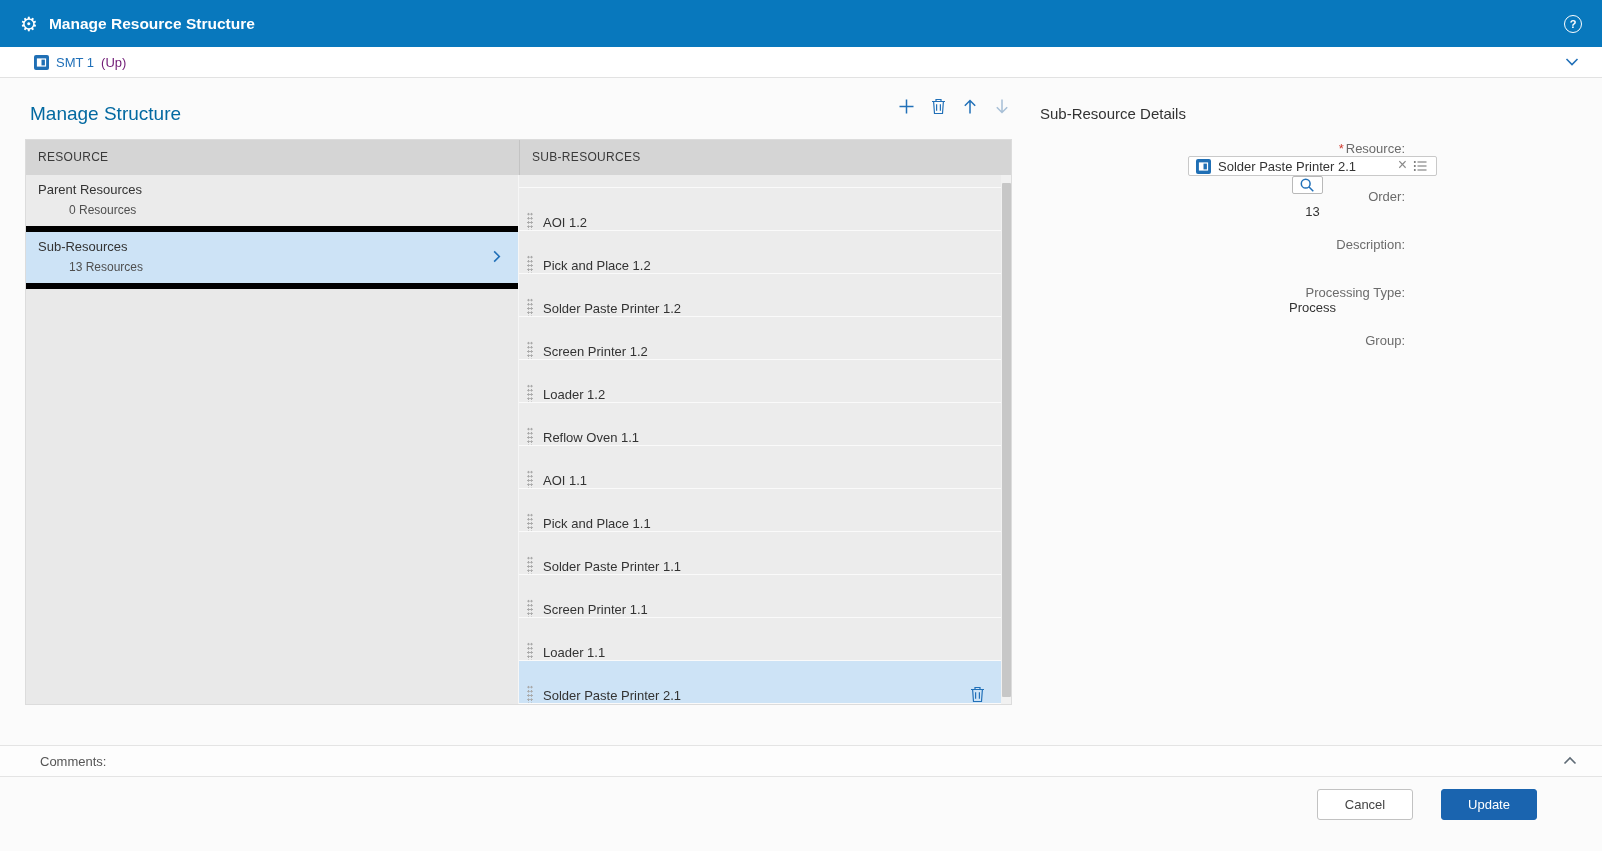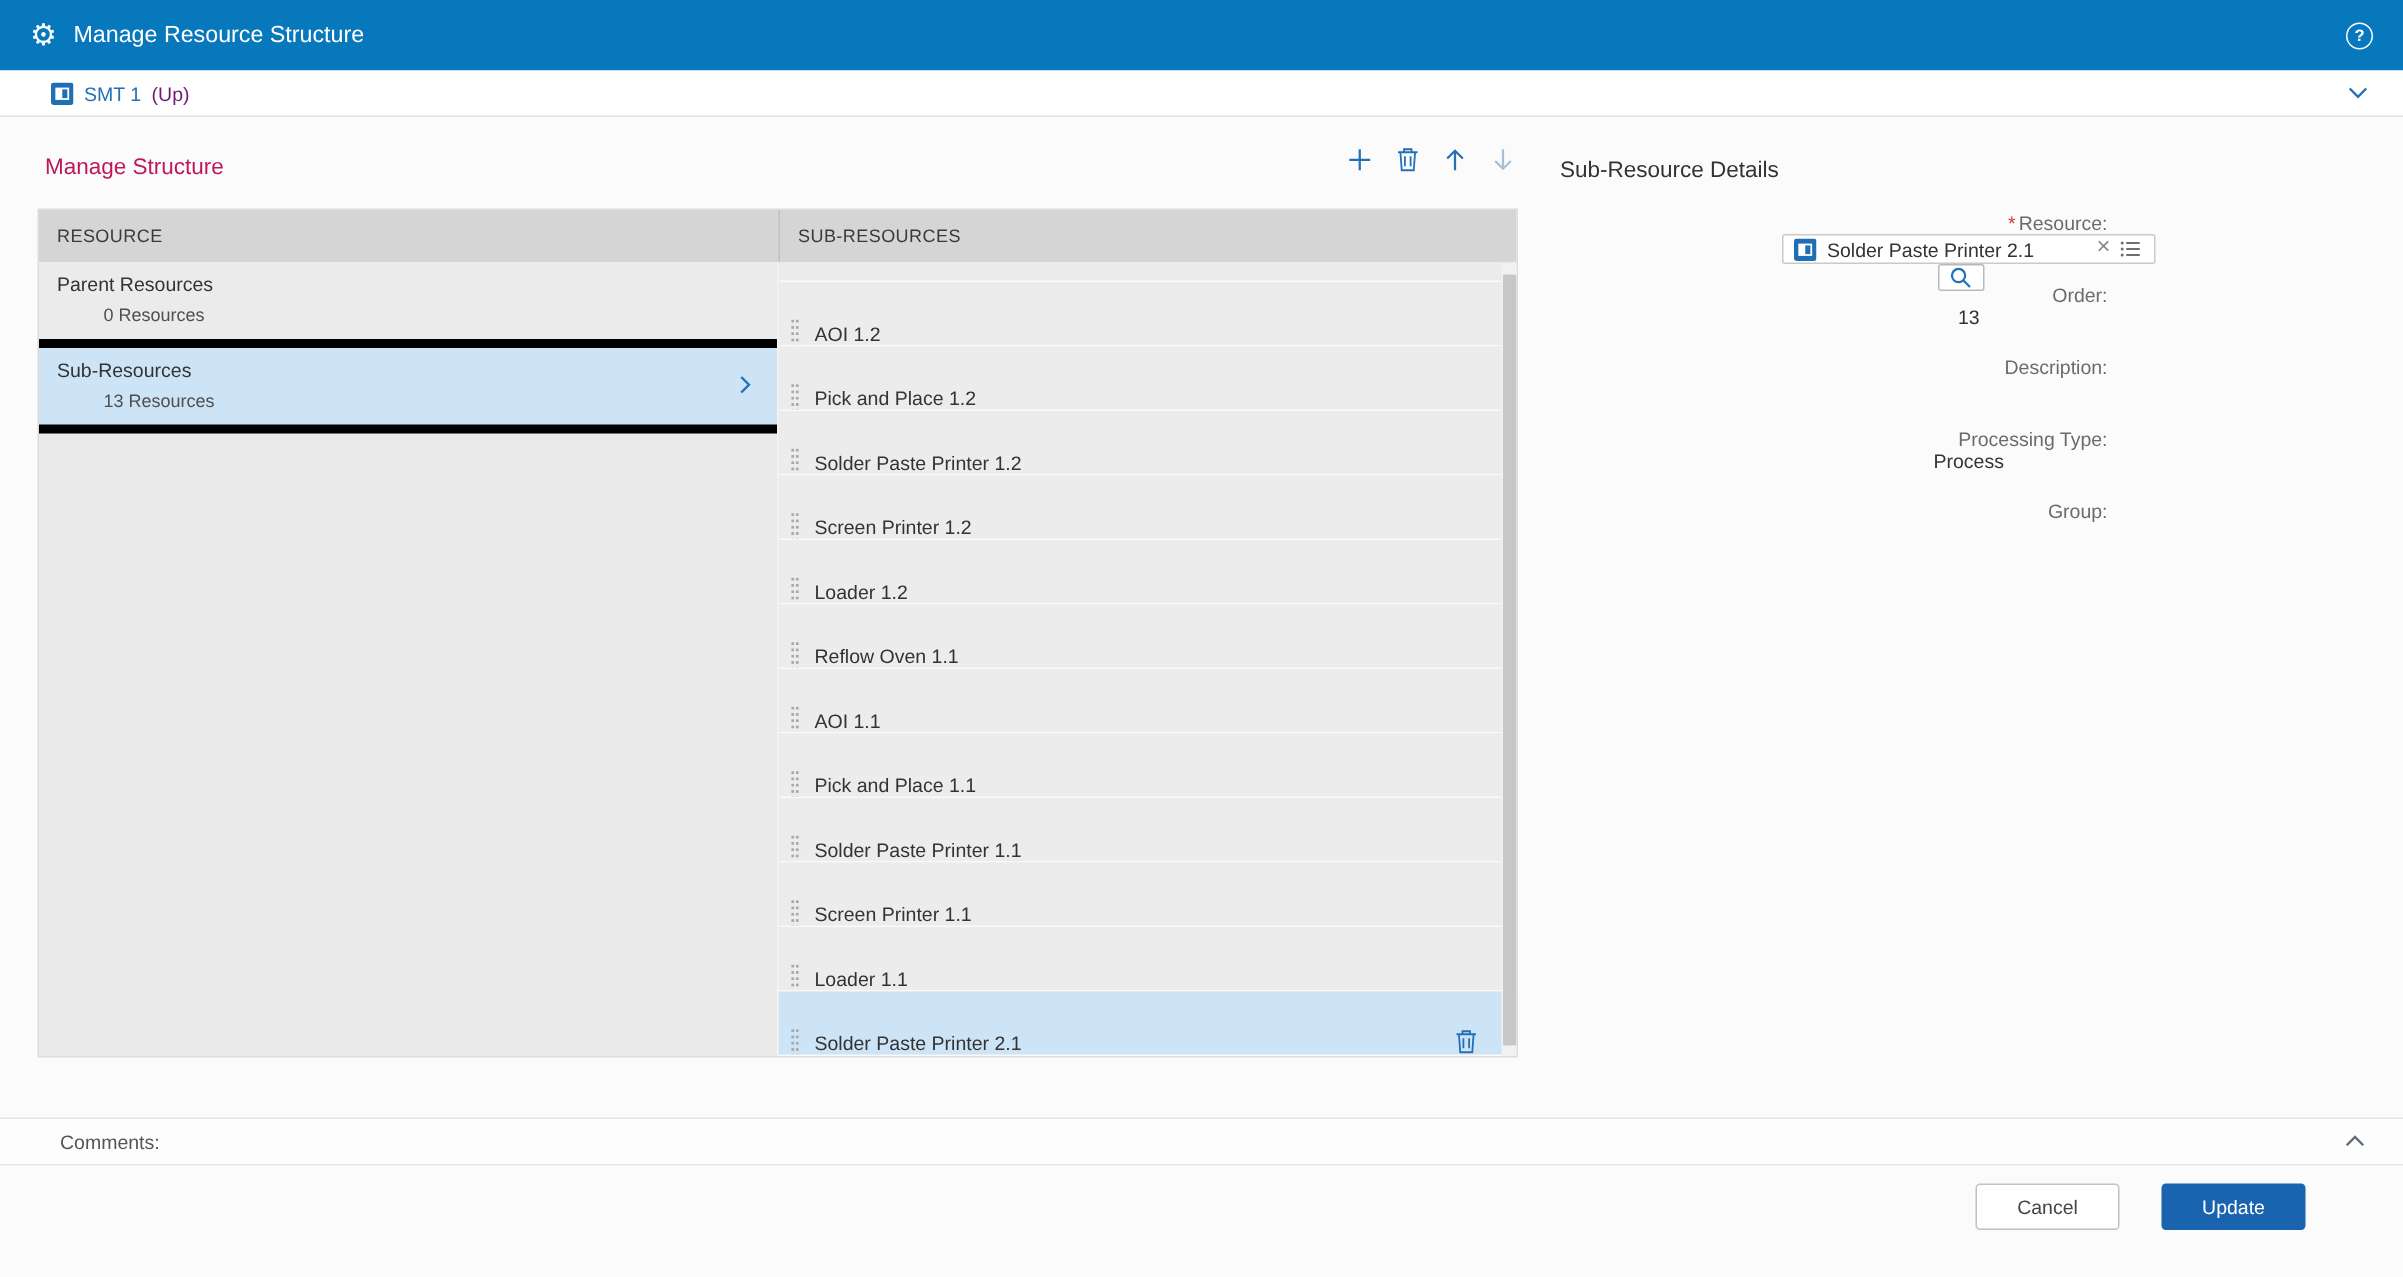--- a/index.html
+++ b/index.html
@@ -10,41 +10,41 @@
   }
   svg { display: block; }
 
   
   .topbar {
     position: absolute; left: 0; top: 0; width: 100%; height: 47px;
     background: var(--c-topbar, #0878bd);
     display: flex; align-items: center; padding: 0 20px;
   }
   .gear { color: #fff; font-size: 20px; line-height: 1; margin-right: 11px; }
-  .topbar-title { color: #fff; font-size: 15.5px; }
+  .topbar-title { color: #fff; font-size: 15.5px; font-weight: bold; }
   .help {
     margin-left: auto; width: 18px; height: 18px; border: 1.5px solid #fff;
     border-radius: 50%; color: #fff; font-size: 11px; font-weight: bold;
     display: flex; align-items: center; justify-content: center; cursor: pointer;
   }
 
   
   .breadcrumb {
     position: absolute; left: 0; top: 47px; width: 100%; height: 31px;
     background: #fff; border-bottom: 1px solid #e2e2e2;
     display: flex; align-items: center; padding: 0 22px 0 34px;
   }
   .crumb-entity { color: var(--c-accent, #2170b8); font-size: 13px; margin: 11px 7px; cursor: pointer; }
   .crumb-up { color: #701a75; font-size: 13px; }
   .crumb-chevron { margin-left: auto; display: flex; cursor: pointer; }
 
   
   .main { position: absolute; left: 0; top: 78px; width: 100%; height: 773px; background: #fbfbfb; }
 
-  .panel-title-left { position: absolute; left: 30px; top: 25px; font-size: 15px; color: #be185d; }
+  .panel-title-left { position: absolute; left: 30px; top: 25px; font-size: 19px; color: #0369a1; }
   .panel-title-right { position: absolute; left: 1040px; top: 27px; font-size: 15px; color: #333; }
 
   .tools { position: absolute; top: 20px; right: 592px; display: flex; gap: 16px; align-items: center; }
   .tool { display: flex; cursor: pointer; }
   .tool.disabled { cursor: default; }
 
   
   .table {
     position: absolute; left: 25px; top: 61px; width: 987px; height: 566px;
     border: 1px solid #dcdcdc;

